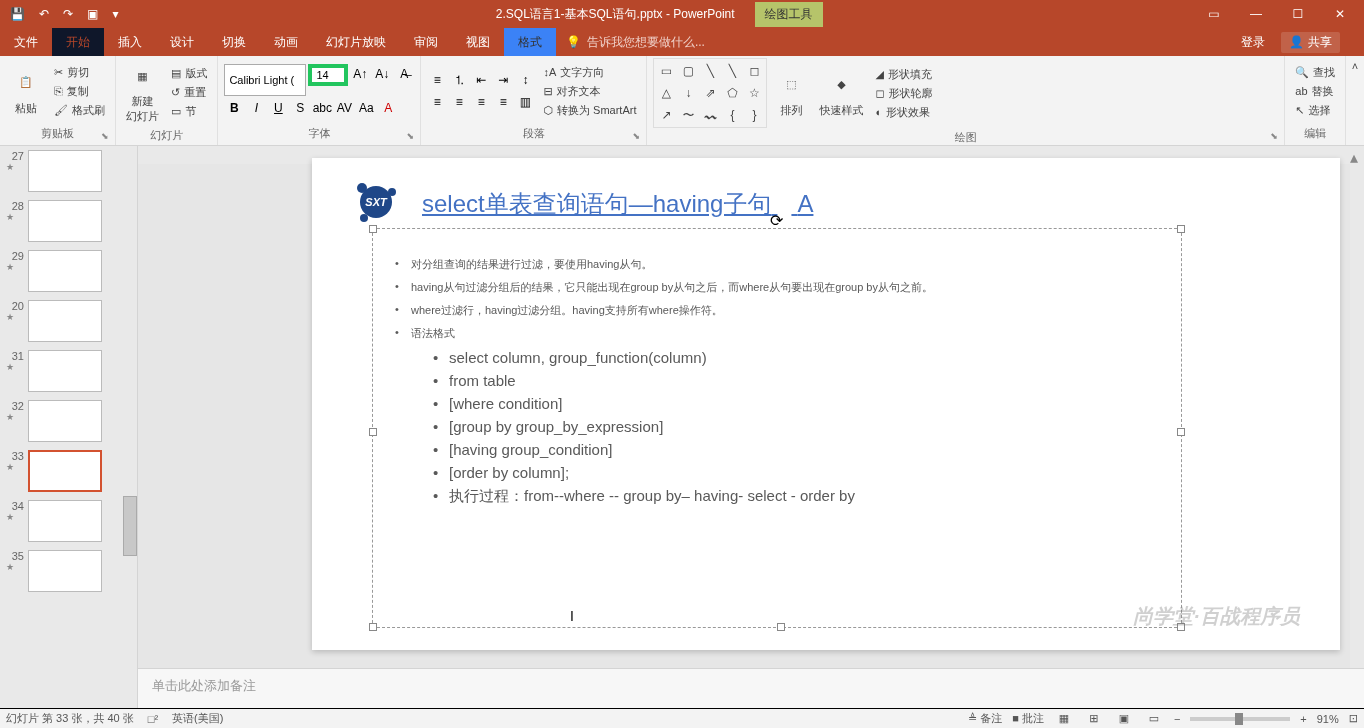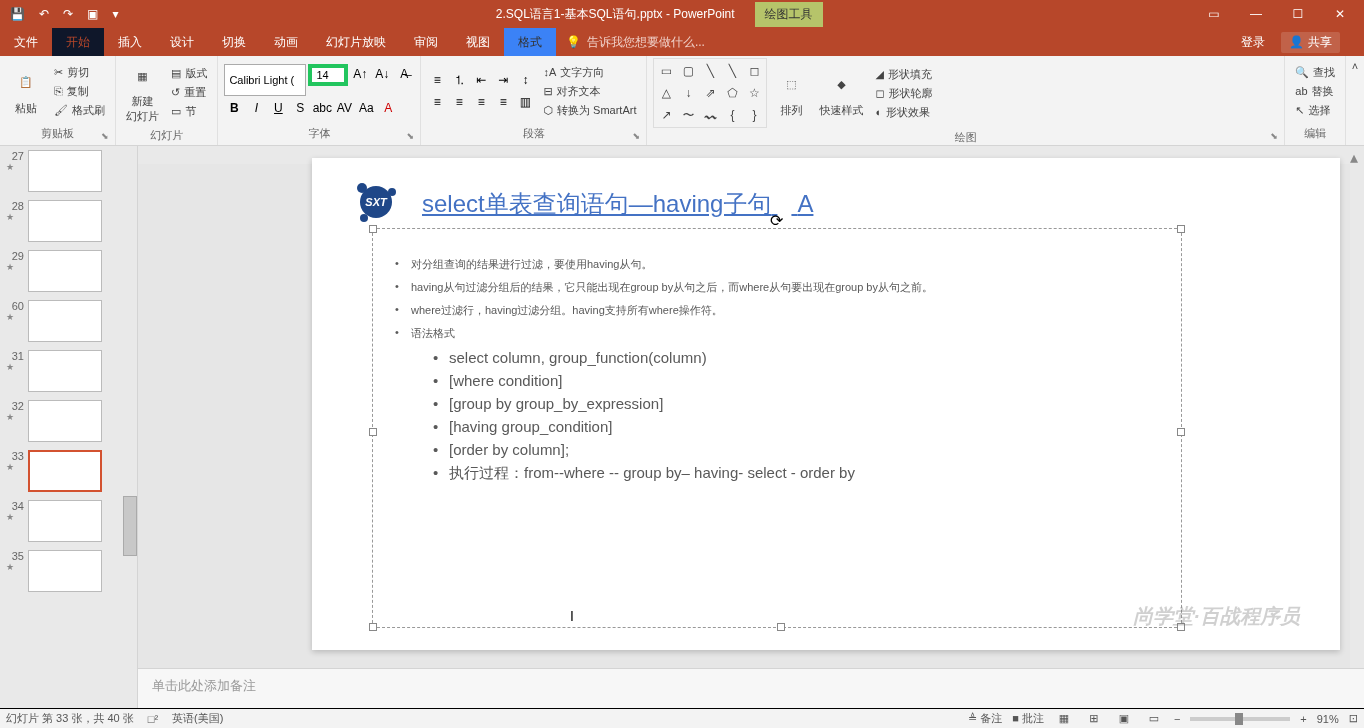--- a/index.html
+++ b/index.html
@@ -330,21 +330,21 @@
         </div>
         <div class="thumb-row">
           <div>
             <div class="thumb-num">29</div>
             <div class="thumb-star">★</div>
           </div>
           <div class="thumb "></div>
         </div>
         <div class="thumb-row">
           <div>
-            <div class="thumb-num">60</div>
+            <div class="thumb-num">20</div>
             <div class="thumb-star">★</div>
           </div>
           <div class="thumb "></div>
         </div>
         <div class="thumb-row">
           <div>
             <div class="thumb-num">31</div>
             <div class="thumb-star">★</div>
           </div>
           <div class="thumb "></div>
@@ -408,20 +408,21 @@
         <div class="handle" style="left:-4px;top:-4px"></div>
         <div class="handle" style="right:-4px;top:-4px"></div>
         <div class="handle" style="left:-4px;bottom:-4px"></div>
         <div class="handle" style="right:-4px;bottom:-4px"></div>
         <div id="bullets-container">
             <div class="bullet-l1">对分组查询的结果进行过滤，要使用having从句。</div>
             <div class="bullet-l1">having从句过滤分组后的结果，它只能出现在group by从句之后，而where从句要出现在group by从句之前。</div>
             <div class="bullet-l1">where过滤行，having过滤分组。having支持所有where操作符。</div>
             <div class="bullet-l1">语法格式</div>
             <div class="bullet-l2">select column, group_function(column)</div>
+            <div class="bullet-l2">from table</div>
             <div class="bullet-l2">[where condition]</div>
             <div class="bullet-l2">[group by  group_by_expression]</div>
             <div class="bullet-l2">[having group_condition]</div>
             <div class="bullet-l2">[order by column];</div>
             <div class="bullet-l2">执行过程：from--where -- group  by– having- select - order  by</div>
           </div>
       </div>
       <div class="watermark">尚学堂·百战程序员</div>
     </div>
     <div class="text-cursor">I</div>

